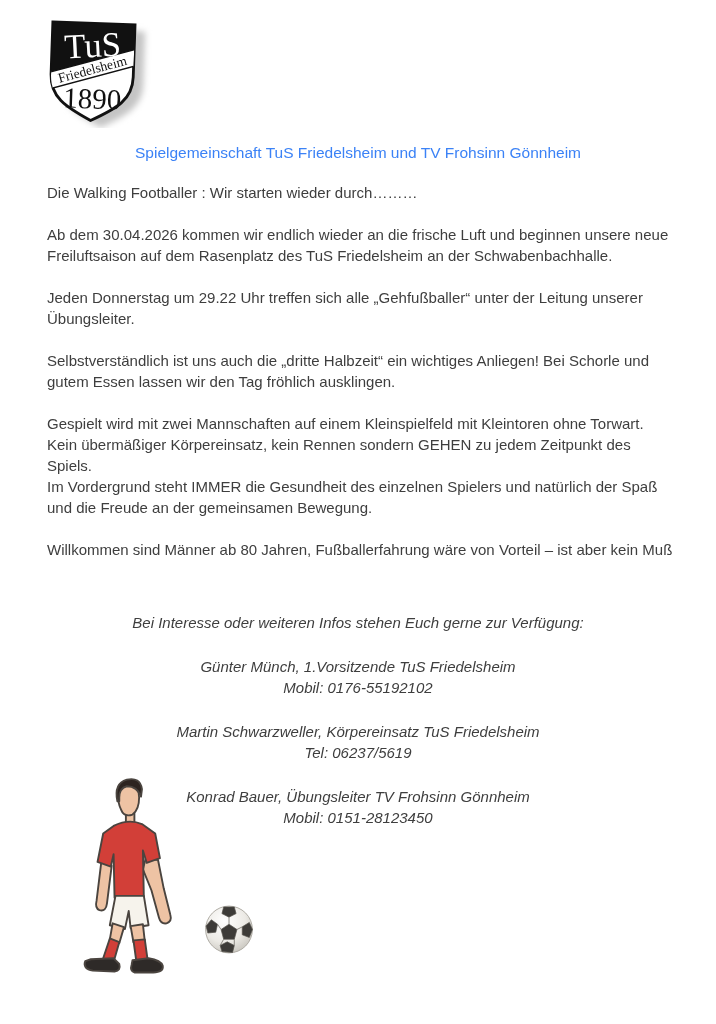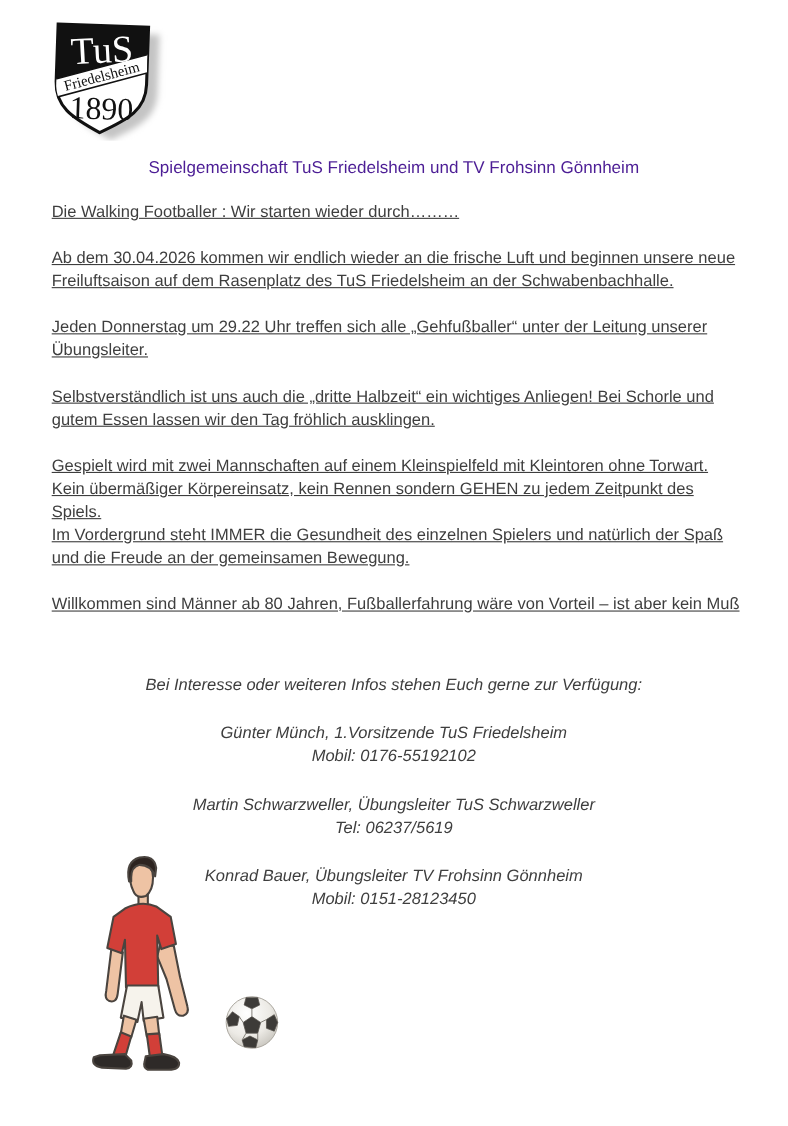--- a/index.html
+++ b/index.html
@@ -10,25 +10,25 @@
     margin:0 auto;
     font-family:"Liberation Sans","DejaVu Sans",sans-serif;
     color:#3e3e3e;
     overflow:hidden;
   }
   .logo{position:absolute;}
   .logo-tus{left:36px;top:14px;width:122px;height:114px;}
   .logo-tvf{left:558px;top:22px;width:120px;height:112px;}
   .doc-title{
     position:absolute;left:0;top:142px;width:716px;
-    text-align:center;font-size:15.5px;line-height:21px;color:#4c1d95;
+    text-align:center;font-size:15.5px;line-height:21px;color:#3b82f6;
   }
   .body-text{
     position:absolute;left:47px;top:182px;width:630px;
-    font-size:15px;line-height:21px;text-decoration:underline;
+    font-size:15px;line-height:21px;
   }
   .para{margin:0 0 21px 0;white-space:pre-line;}
   .contact{
     position:absolute;left:0;top:612px;width:716px;
     text-align:center;font-size:15px;line-height:21.5px;font-style:italic;
   }
   .contact-intro{margin:0 0 22px 0;}
   .contact-entry{margin:16px 0 22px 0;}
   .contact-entry div{margin:0;}
   .figure-walker{position:absolute;left:72px;top:776px;width:104px;height:202px;}
@@ -80,21 +80,21 @@
     <p class="para">Willkommen sind Männer ab 80 Jahren, Fußballerfahrung wäre von Vorteil – ist aber kein Muß</p>
   </div>
 
   <div class="contact">
     <p class="contact-intro">Bei Interesse oder weiteren Infos stehen Euch gerne zur Verfügung:</p>
     <div class="contact-entry">
       <div>Günter Münch, 1.Vorsitzende TuS Friedelsheim</div>
       <div>Mobil: 0176-55192102</div>
     </div>
     <div class="contact-entry">
-      <div>Martin Schwarzweller, Übungsleiter TuS Schwarzweller</div>
+      <div>Martin Schwarzweller, Körpereinsatz TuS Friedelsheim</div>
       <div>Tel: 06237/5619</div>
     </div>
     <div class="contact-entry">
       <div>Konrad Bauer, Übungsleiter TV Frohsinn Gönnheim</div>
       <div>Mobil: 0151-28123450</div>
     </div>
   </div>
 
   <div class="figure-walker">
     <svg viewBox="0 0 110 212" width="104" height="202">

